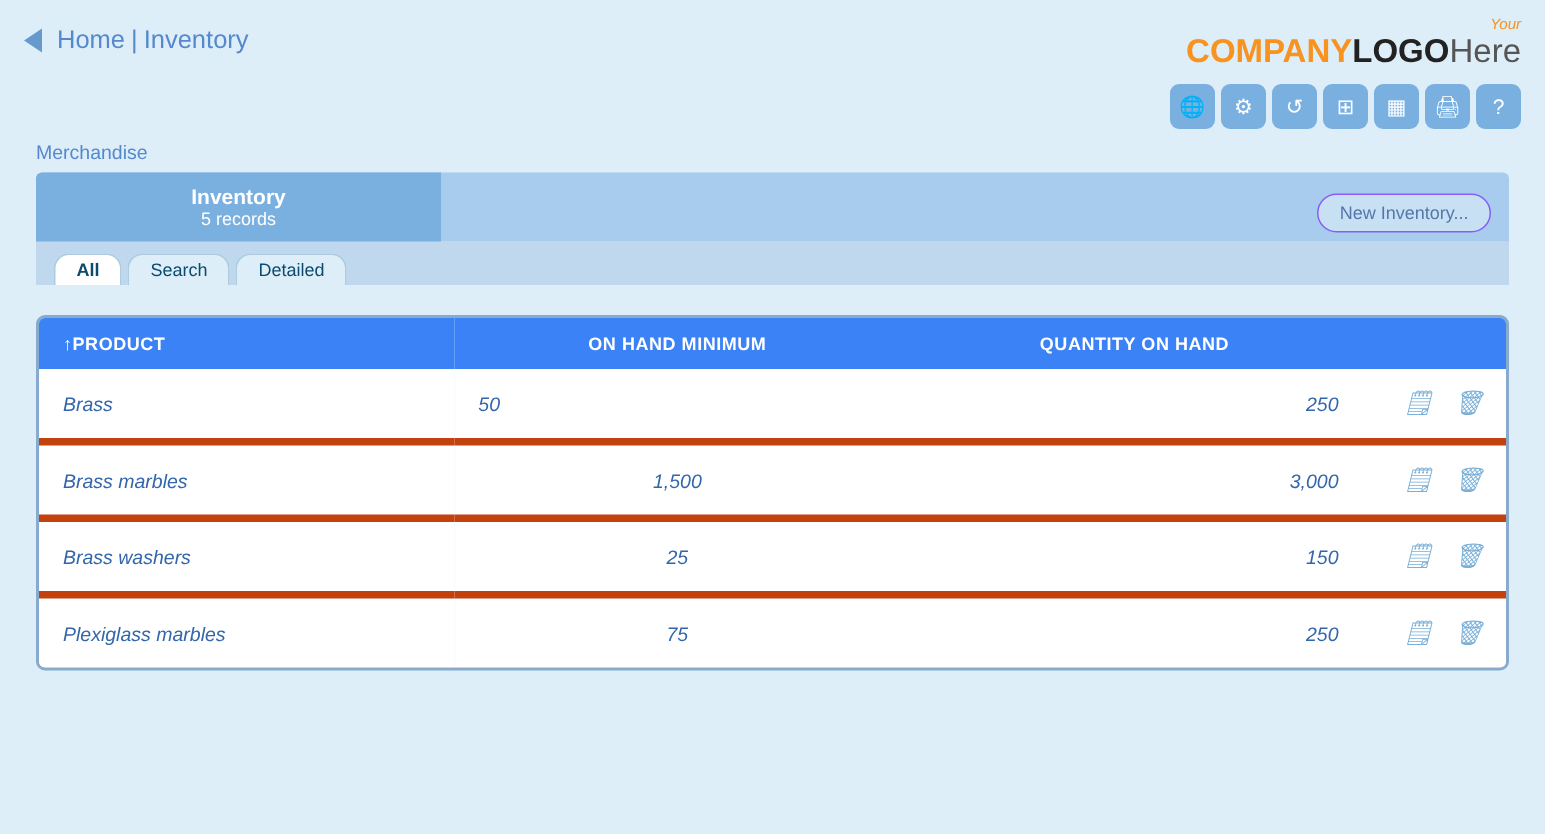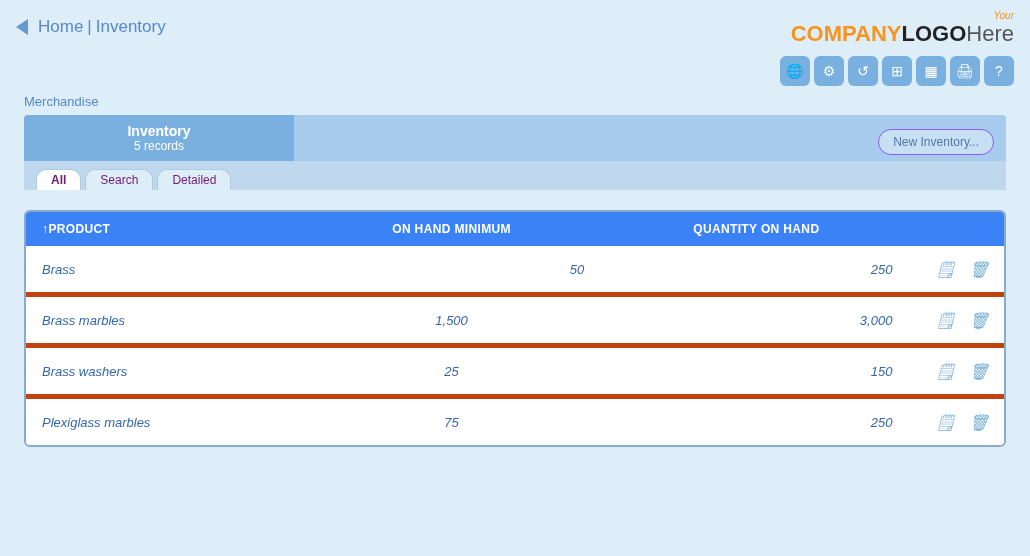--- a/index.html
+++ b/index.html
@@ -145,21 +145,21 @@
       display: flex;
       gap: 4px;
       border-radius: 0 0 0 0;
     }
     .tab-btn {
       background: #ddeef8;
       border: 1px solid #aaccdd;
       border-bottom: none;
       border-radius: 10px 10px 0 0;
       padding: 3px 14px;
-      color: #701a75;
+      color: #0c4a6e;
       font-size: 12px;
       cursor: pointer;
     }
     .tab-btn.active {
       background: white;
       font-weight: bold;
     }
 
     
     .table-wrapper {
@@ -274,21 +274,21 @@
             <span>↑</span>PRODUCT
           </th>
           <th class="center" style="cursor:pointer;">ON HAND MINIMUM</th>
           <th class="center" style="cursor:pointer;">QUANTITY ON HAND</th>
           <th style="width:80px;"></th>
         </tr>
       </thead>
       <tbody id="table-body">
       <tr>
       <td>Brass</td>
-      <td class="right" style="text-align:right;">50</td>
+      <td class="right" style="text-align:left;">50</td>
       <td class="right" style="text-align:right; padding-right:20px;">250</td>
       <td class="actions">
         <span class="action-icon" title="Edit">🗒</span>
         <span class="action-icon" title="Delete">🗑</span>
       </td>
     </tr>
           <tr>
       <td>Brass marbles</td>
       <td class="right" style="text-align:center;">1,500</td>
       <td class="right" style="text-align:right; padding-right:20px;">3,000</td>

